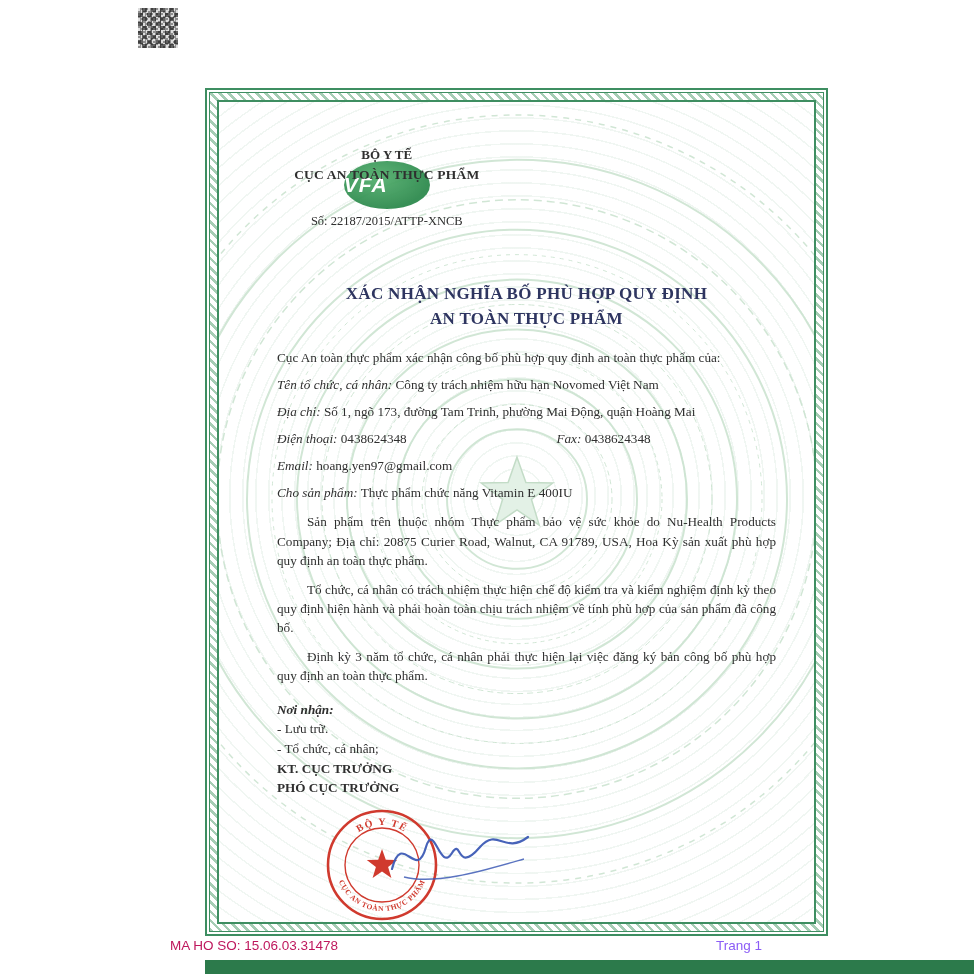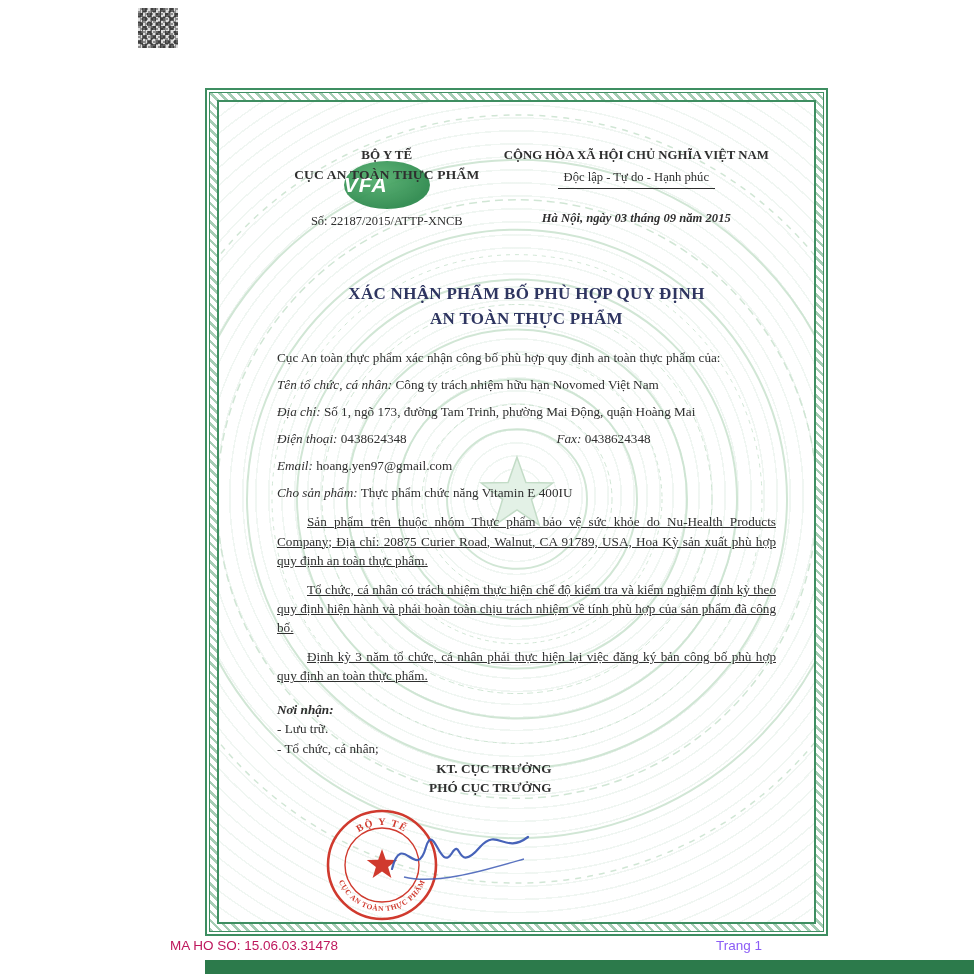--- a/index.html
+++ b/index.html
@@ -49,28 +49,28 @@
 
   
   .title{margin-top:50px;text-align:center;font-weight:bold;font-size:17px;line-height:1.5;color:#2e3560;letter-spacing:.3px;}
 
   .intro{margin-top:16px;}
   .field{margin-top:8px;}
   .lbl{font-style:italic;}
   .phone-row{position:relative;}
   .fax{position:absolute;left:56%;top:0;}
 
-  .para{margin-top:10px;text-align:justify;text-indent:30px;text-decoration:underline;}
+  .para{margin-top:10px;text-align:justify;text-indent:30px;}
 
   
   .bottom{margin-top:14px;display:flex;flex-direction:column;}
   .recipients{width:45%;}
   .recipients .r-label{font-weight:bold;font-style:italic;}
   .recipients div{line-height:1.5;}
-  .sign-block{width:55%;text-align:right;}
+  .sign-block{width:55%;text-align:left;}
   .sign-title{font-weight:bold;font-size:13.2px;line-height:1.45;}
   .seal-area{position:relative;width:240px;height:132px;margin:6px auto 0 auto;}
   .seal{position:absolute;left:30px;top:4px;}
   .signature{position:absolute;left:92px;top:8px;}
   .signer{font-weight:normal;font-size:13.2px;margin-top:2px;}
 
   
   .footer-id{position:absolute;left:170px;top:938px;font-family:"Liberation Sans",sans-serif;font-size:13.5px;color:#be185d;}
   .footer-page{position:absolute;left:716px;top:938px;font-family:"Liberation Sans",sans-serif;font-size:13.5px;color:#8b5cf6;}
   .bottom-bar{position:absolute;left:205px;right:0;top:960px;height:14px;background:var(--bar-green);}
@@ -108,29 +108,24 @@
 
           <div class="hdr">
             <div class="hdr-left">
               <div class="vfa-logo">
                 <span>VFA</span>
               </div>
               <div class="ministry">BỘ Y TẾ</div>
               <div class="dept">CỤC AN TOÀN THỰC PHẨM</div>
               <div class="num">Số:  22187/2015/ATTP-XNCB</div>
             </div>
-            <div class="hdr-right">
-              <div class="country">CỘNG HÒA XÃ HỘI CHỦ NGHĨA VIỆT NAM</div>
-              <div><span class="motto">Độc lập - Tự do - Hạnh phúc</span></div>
-              <div class="date">Hà Nội, ngày 03 tháng 09 năm 2015</div>
-            </div>
           </div>
 
           <div class="title">
-            <div>XÁC NHẬN PHẨM BỐ PHÙ HỢP QUY ĐỊNH</div>
+            <div>XÁC NHẬN NGHĨA BỐ PHÙ HỢP QUY ĐỊNH</div>
             <div>AN TOÀN THỰC PHẨM</div>
           </div>
 
           <div class="intro">Cục An toàn thực phẩm xác nhận công bố phù hợp quy định an toàn thực phẩm của:</div>
 
           <div class="field">
             <span class="lbl">Tên tổ chức, cá nhân:</span>
             <span>Công ty trách nhiệm hữu hạn Novomed Việt Nam</span>
           </div>
           <div class="field">

